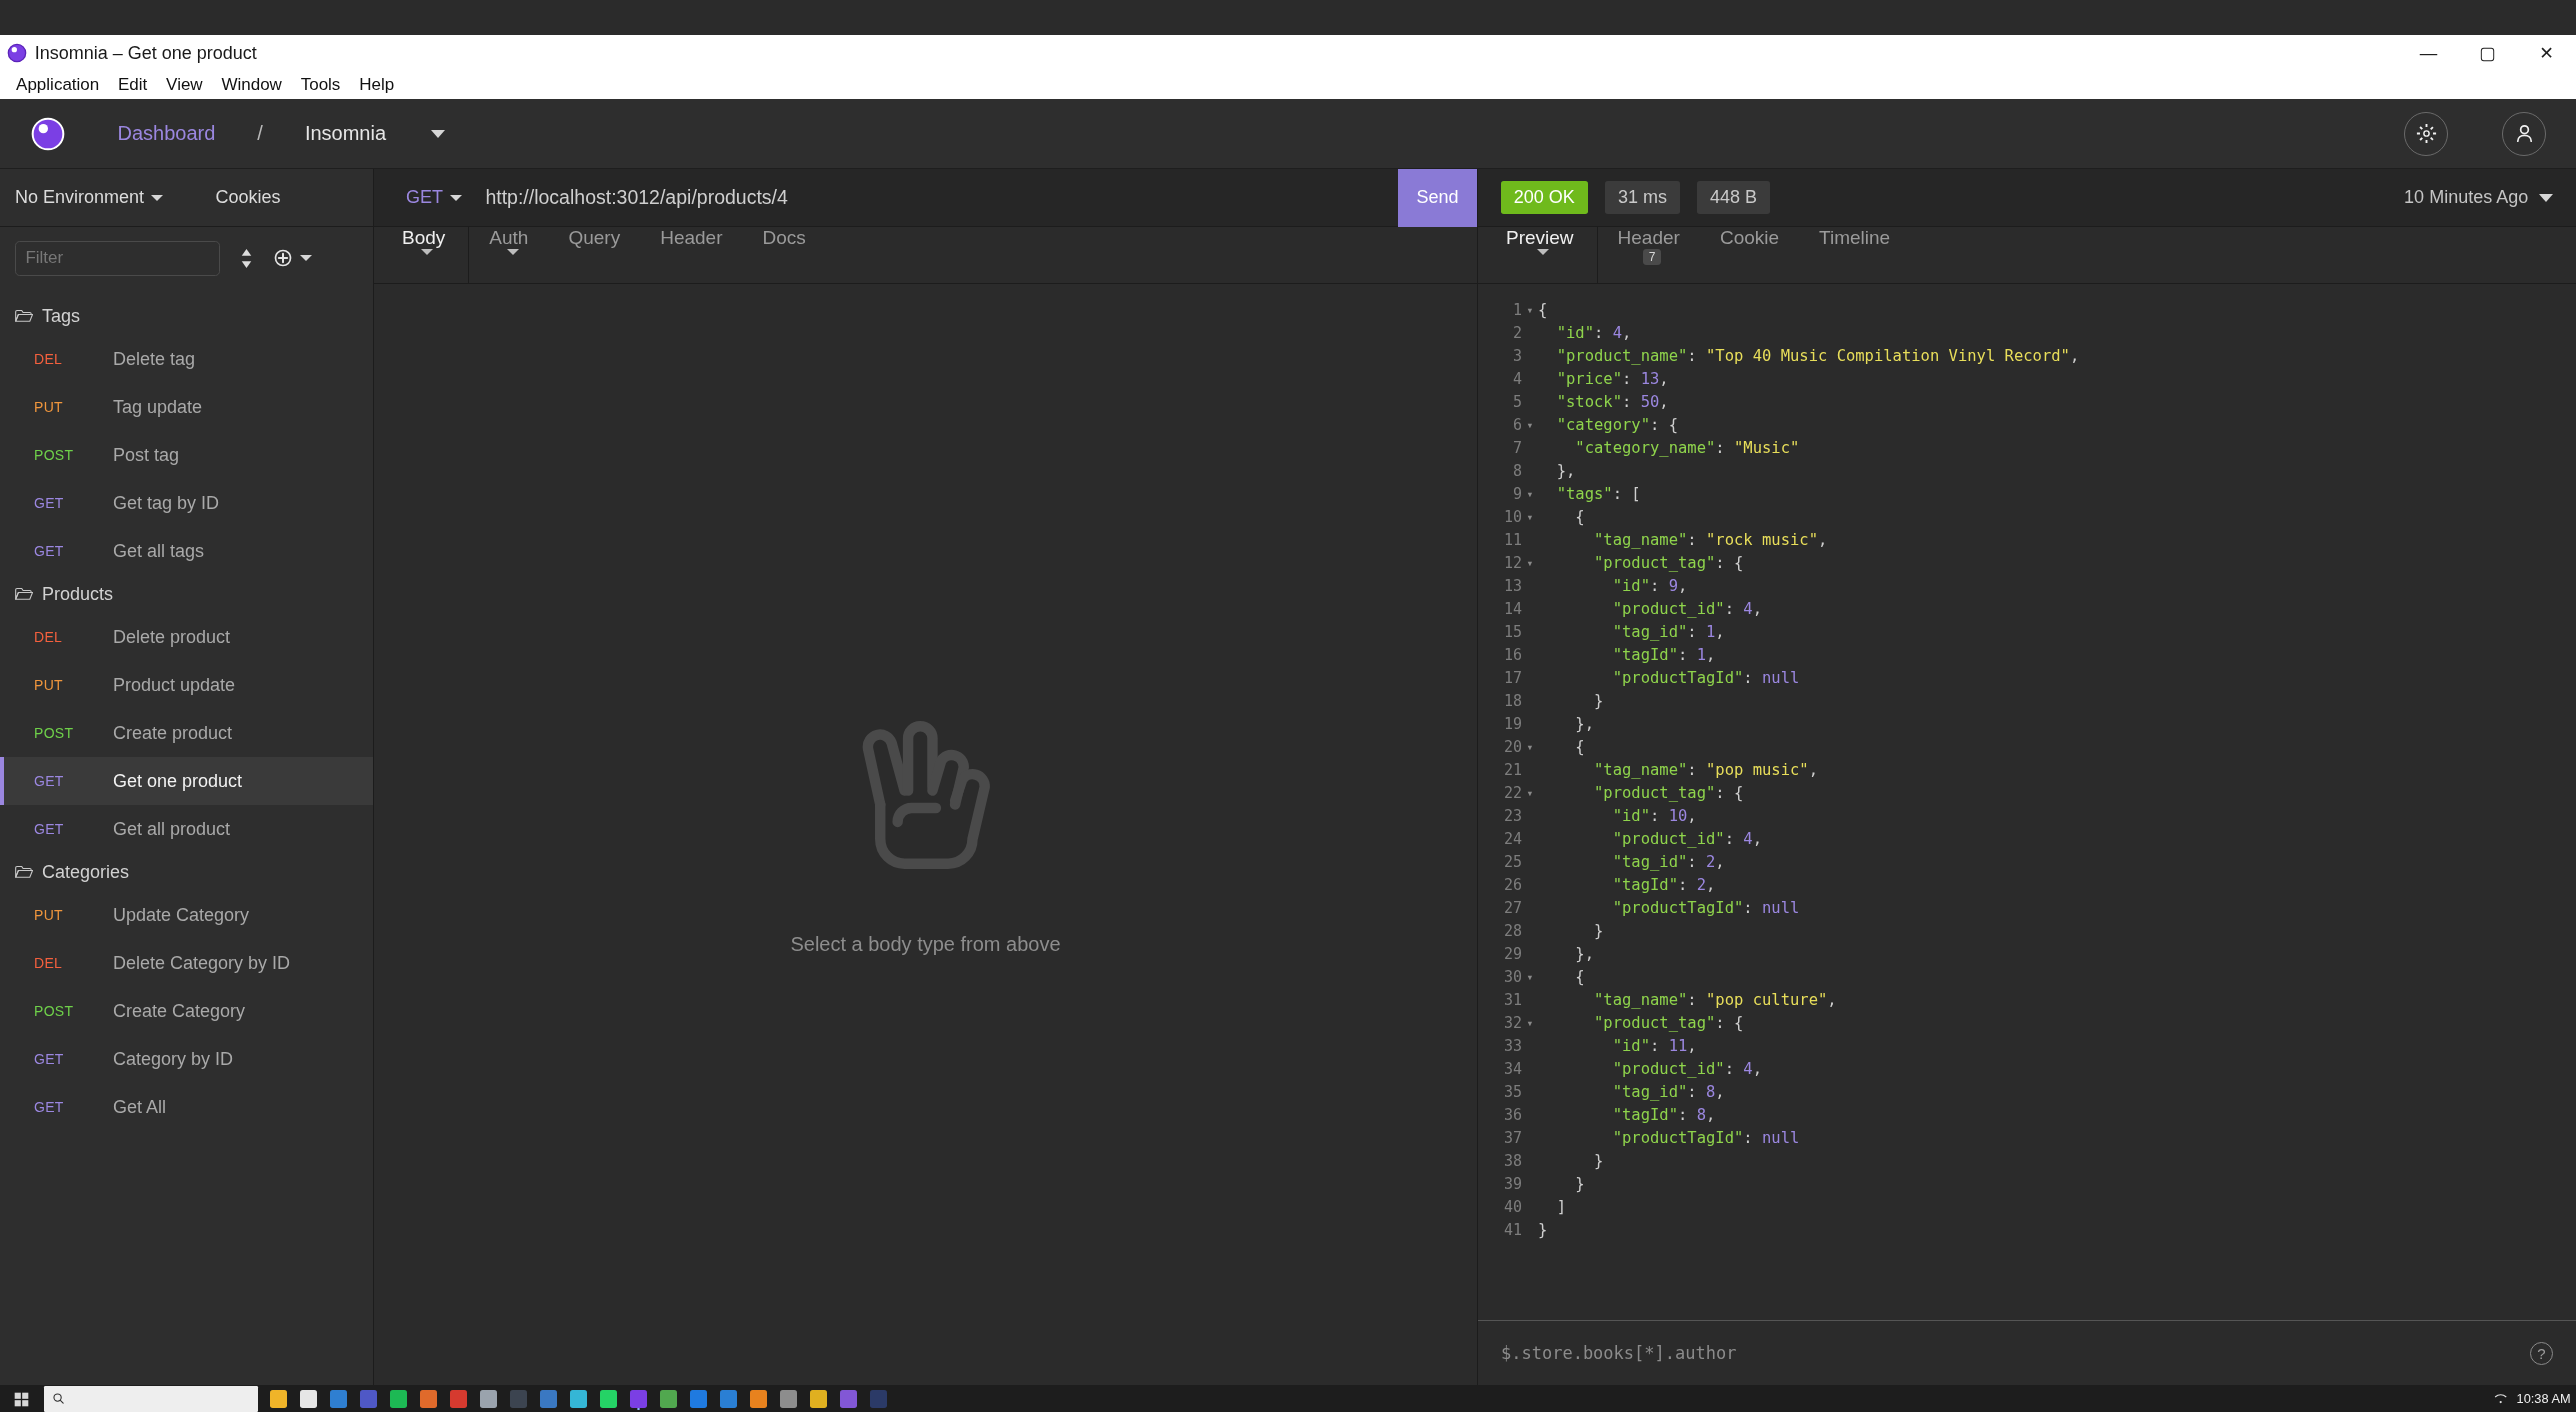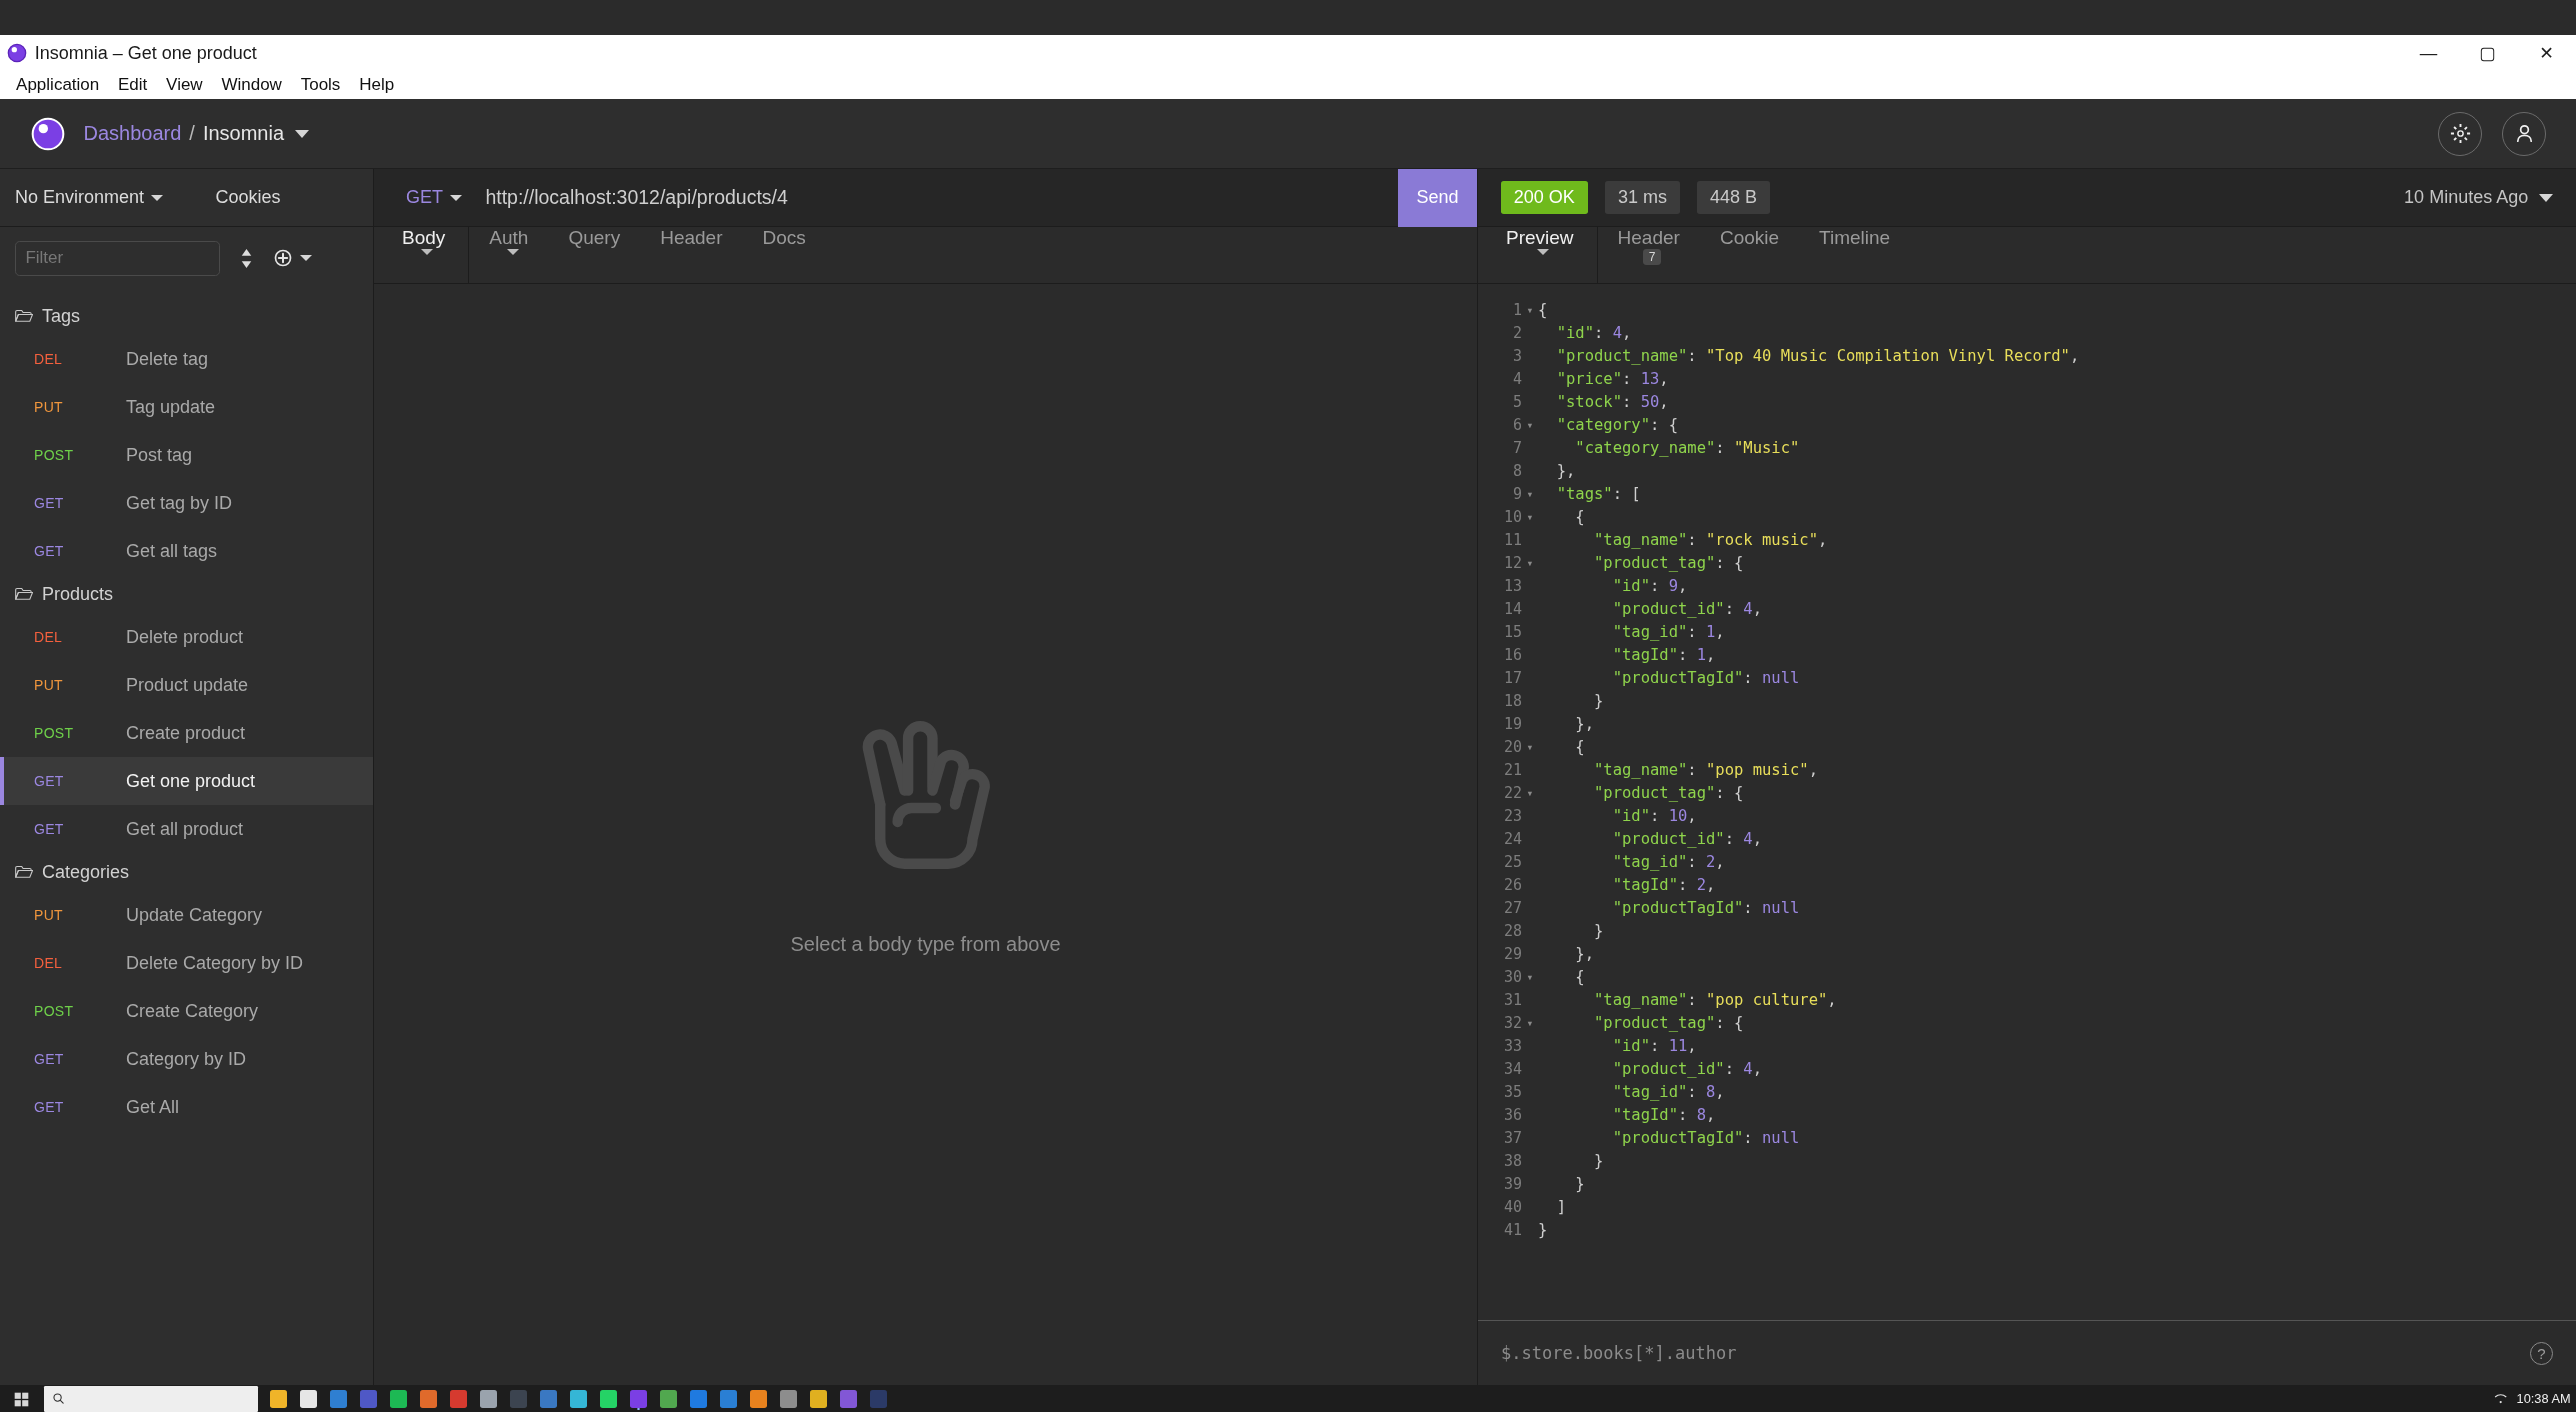--- a/index.html
+++ b/index.html
@@ -29,21 +29,21 @@
   .menubar {
     height: 28px; flex: 0 0 28px; background: #ffffff; color: #111;
     display: flex; align-items: center; padding-left: 6.7px; font-size: 17px;
   }
   .menubar > span { padding: 0 9.4px; white-space: nowrap; }
 
   
   .header {
     height: 70px; flex: 0 0 70px; background: #2e2e2e;
     border-bottom: 0.7px solid #1e1e1e;
-    display: flex; align-items: center; padding: 0 30px;
+    display: flex; align-items: center; padding: 0 30px; gap: 34px;
   }
   .ins-logo { width: 36px; height: 36px; flex: 0 0 36px; margin-right: 17.5px; }
   .crumb { font-size: 20px; color: #9b87e0; white-space: nowrap; }
   .crumb-sep { font-size: 20px; color: #b9b9b9; margin: 0 8px; }
   .crumb-cur { font-size: 20px; color: #e6e6e6; white-space: nowrap; }
   .caret { display: inline-block; width: 0; height: 0;
     border-left: 7.4px solid transparent; border-right: 7.4px solid transparent;
     border-top: 8px solid #d6d6d6; margin-left: 10.8px; vertical-align: middle; }
   .caret.sm { border-left-width: 6px; border-right-width: 6px; border-top-width: 6.7px; margin-left: 7.4px; }
   .hdr-spacer { flex: 1 1 auto; }
@@ -70,21 +70,21 @@
     color: #cfcfcf; font-size: 17px; padding: 0 9.4px;
     font-family: "Liberation Sans", sans-serif;
   }
   .filter-input::placeholder { color: #777; }
   .sb-tool { margin-left: 19px; display: flex; align-items: center; }
   .sb-list { flex: 1 1 auto; overflow: hidden; padding-top: 8px; }
   .folder { display: flex; align-items: center; height: 38px; padding-left: 15px; }
   .folder-label { font-size: 18px; color: #d2d2d2; margin-left: 9.4px; }
   .req {
     display: flex; align-items: center; height: 48px;
-    padding-left: 34px; position: relative; gap: 13px;
+    padding-left: 34px; position: relative;
   }
   .req.active { background: #3a3a3a; }
   .req.active::before {
     content: ""; position: absolute; left: 0; top: 0; bottom: 0;
     width: 4px; background: #9b87e0;
   }
   .method { font-size: 14px; width: 52px; flex: 0 0 52px; letter-spacing: 0.3px; }
   .m-del { color: #f4603e; }
   .m-put { color: #f0963d; }
   .m-post { color: #6fd14a; }

